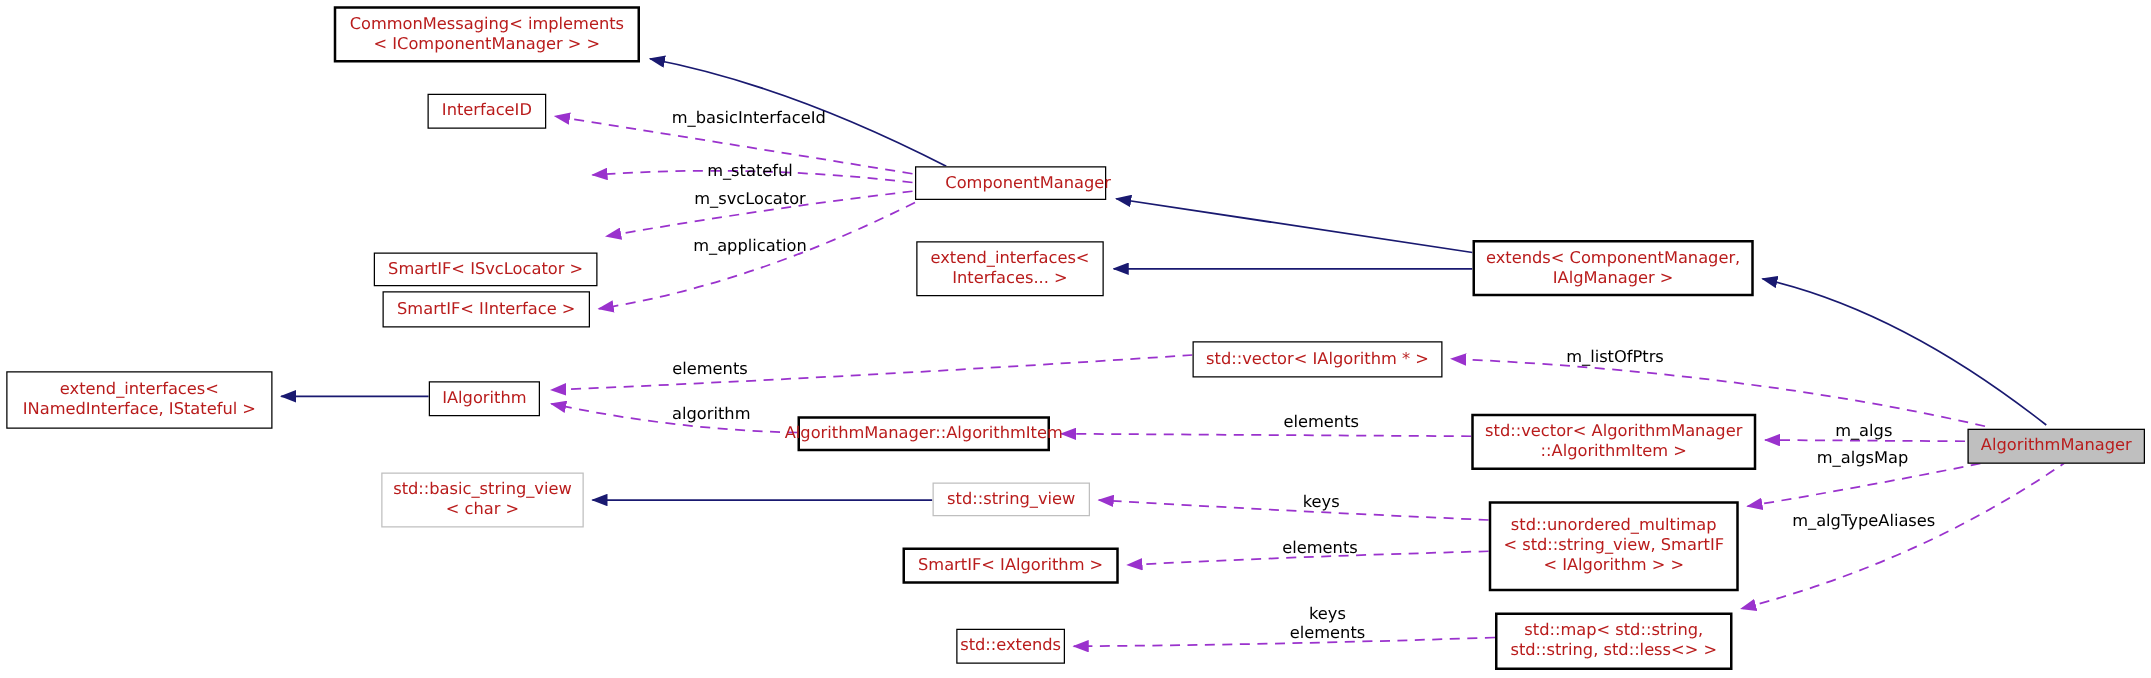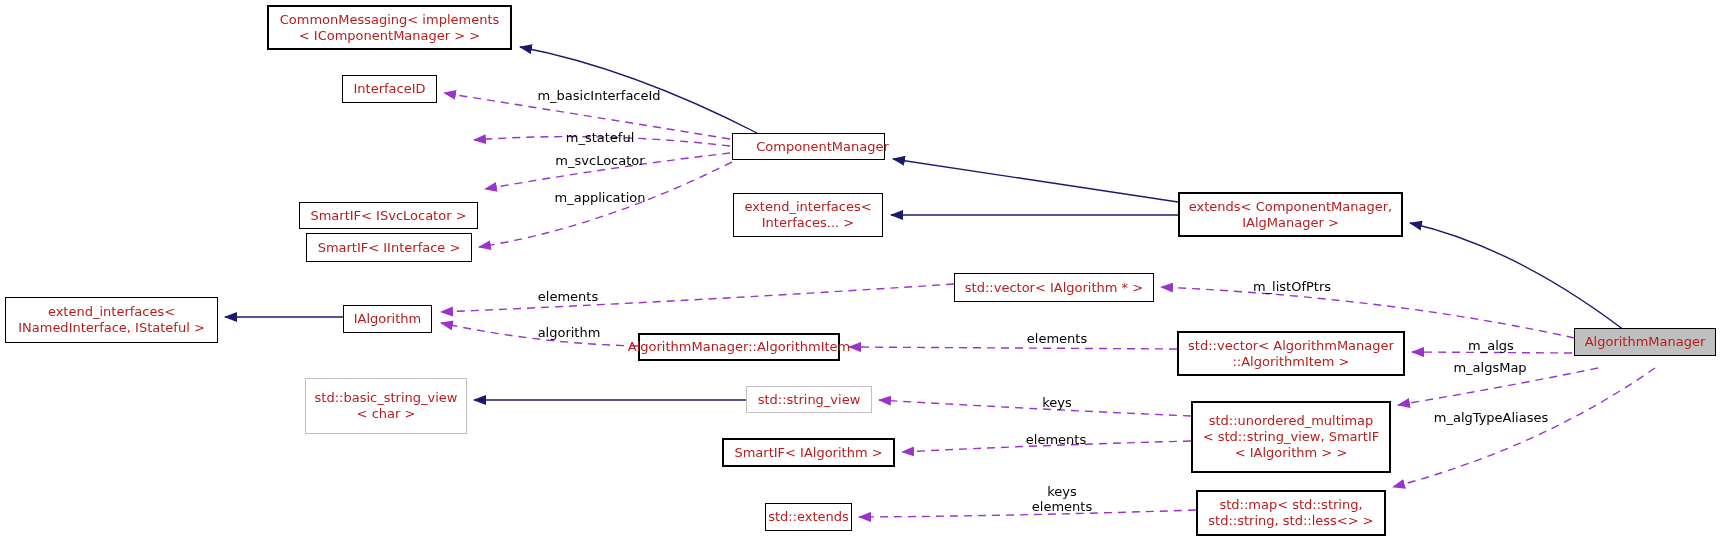--- a/index.html
+++ b/index.html
@@ -134,21 +134,21 @@
 
   <div class="node thick" style="left:638px; top:333px; width:202px; height:28px;">
     <span>AlgorithmManager::AlgorithmItem</span>
   </div>
 
   <div class="node thick" style="left:1177px; top:331px; width:228px; height:45px;">
     <span>std::vector&lt; AlgorithmManager
 ::AlgorithmItem &gt;</span>
   </div>
 
-  <div class="node external" style="left:305px; top:378px; width:162px; height:56px;">
+  <div class="node external" style="left:305px; top:378px; width:162px; height:44px;">
     <span>std::basic_string_view
 &lt; char &gt;</span>
   </div>
 
   <div class="node external" style="left:746px; top:386px; width:126px; height:27px;">
     <span>std::string_view</span>
   </div>
 
   <div class="node thick" style="left:722px; top:438px; width:173px; height:29px;">
     <span>SmartIF&lt; IAlgorithm &gt;</span>
@@ -162,21 +162,21 @@
 
   <div class="node" style="left:765px; top:503px; width:87px; height:28px;">
     <span>std::extends</span>
   </div>
 
   <div class="node thick" style="left:1196px; top:490px; width:190px; height:46px;">
     <span>std::map&lt; std::string,
 std::string, std::less&lt;&gt; &gt;</span>
   </div>
 
-  <div class="node highlight" style="left:1574px; top:328px; width:142px; height:28px;">
+  <div class="node highlight" style="left:1574px; top:343px; width:142px; height:28px;">
     <span>AlgorithmManager</span>
   </div>
 
   <div class="edge-label" style="left:599px; top:95px;">m_basicInterfaceId</div>
   <div class="edge-label" style="left:600px; top:137px;">m_stateful</div>
   <div class="edge-label" style="left:600px; top:160px;">m_svcLocator</div>
   <div class="edge-label" style="left:600px; top:197px;">m_application</div>
   <div class="edge-label" style="left:568px; top:296px;">elements</div>
   <div class="edge-label" style="left:569px; top:332px;">algorithm</div>
   <div class="edge-label" style="left:1292px; top:286px;">m_listOfPtrs</div>

